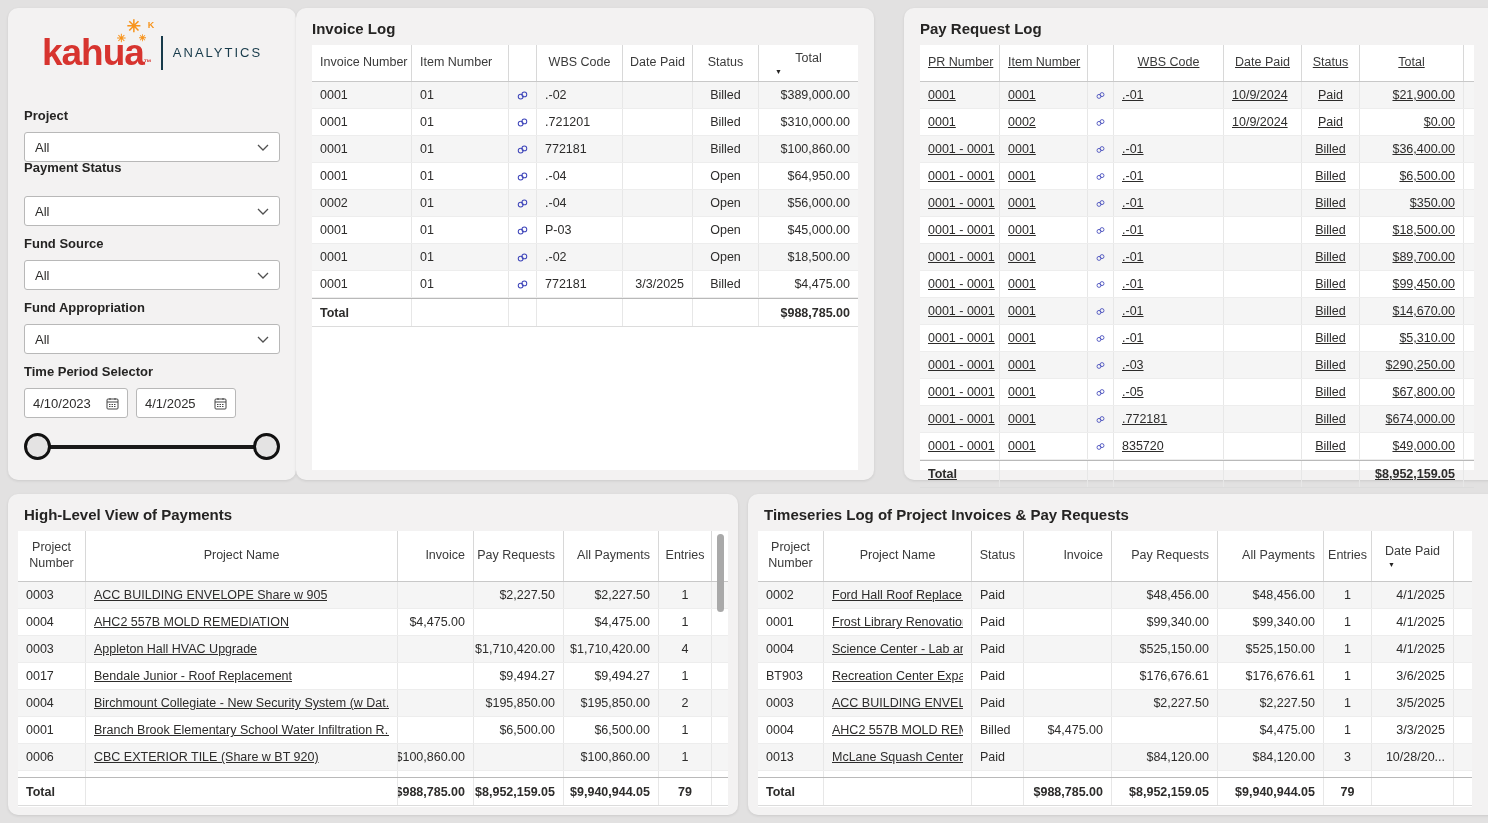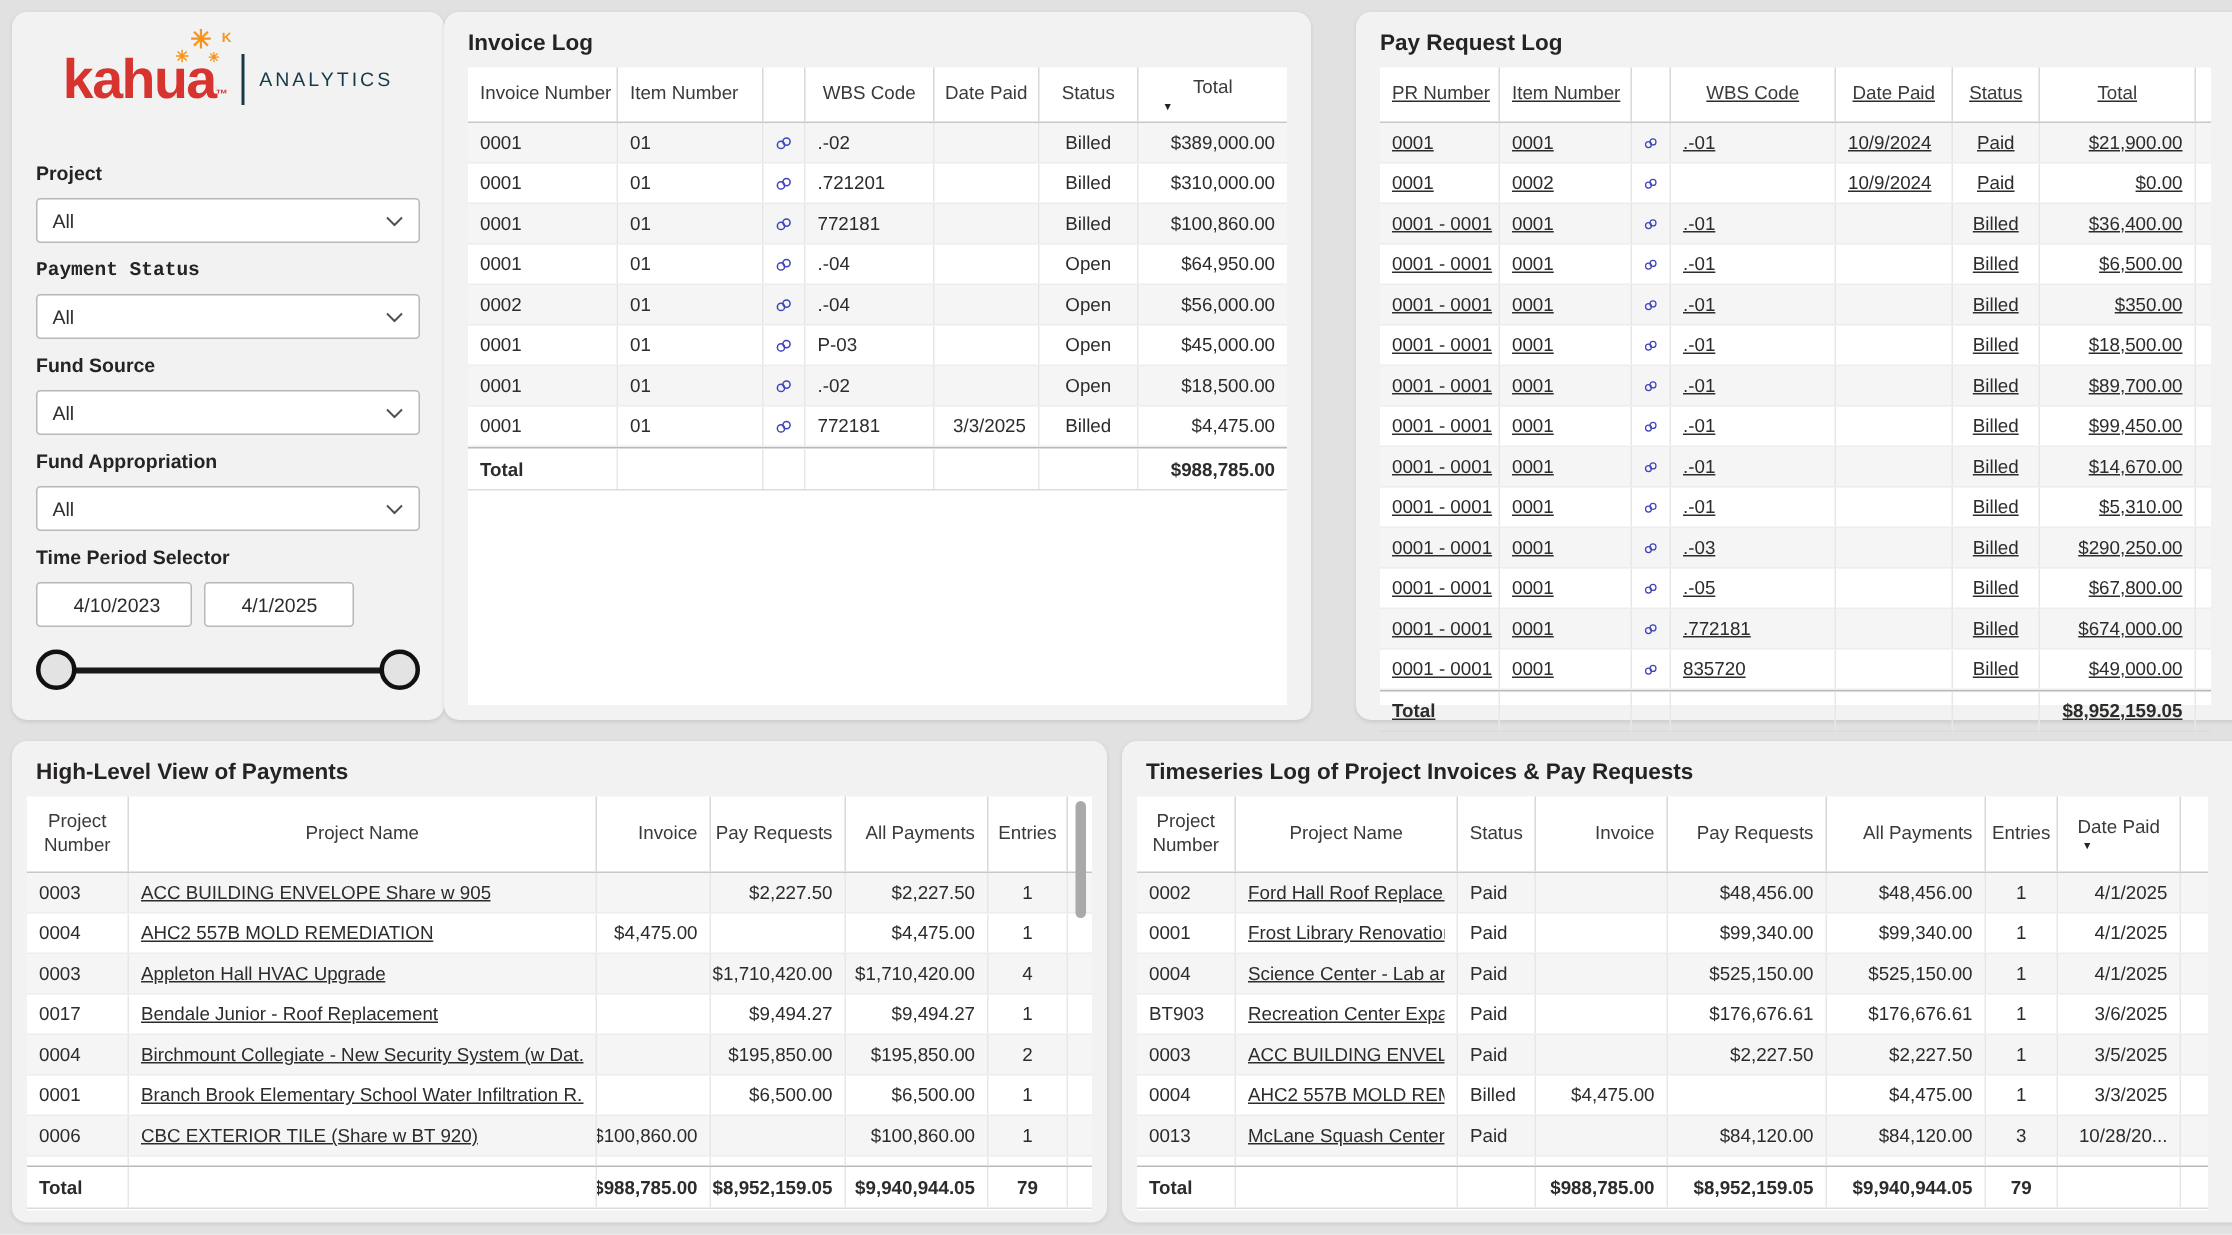--- a/index.html
+++ b/index.html
@@ -45,21 +45,21 @@
   .tm{font-size:8px;vertical-align:baseline;color:#d7342f;}
   .burst{position:absolute;top:-16px;right:-12px;width:46px;height:38px;color:#f7941d;}
   .burst span{position:absolute;line-height:1;}
   .divider{width:2px;height:34px;background:#173a4a;}
   .analytics{font-size:13px;letter-spacing:2px;color:#173a4a;font-weight:500;}
   .flabel{position:absolute;left:16px;font-size:13px;font-weight:600;color:#252423;}
   .dd{position:absolute;left:16px;width:256px;height:30px;background:#fff;border:1px solid #b8b8b8;border-radius:3px;
       display:flex;align-items:center;justify-content:space-between;padding:0 10px;box-sizing:border-box;
       font-size:13px;cursor:pointer;}
   .datebox{position:absolute;height:30px;background:#fff;border:1px solid #b8b8b8;border-radius:3px;
-      display:flex;align-items:center;justify-content:space-between;padding:0 24px;box-sizing:border-box;
+      display:flex;align-items:center;justify-content:space-between;padding:0 8px;box-sizing:border-box;
       font-size:13px;cursor:text;}
   .slider{position:absolute;left:16px;top:422px;width:256px;height:34px;}
   .slider .track{position:absolute;left:12px;right:12px;top:15px;height:4px;background:#1a1a1a;}
   .handle{position:absolute;top:3px;width:27px;height:27px;border-radius:50%;
       background:#e4e3e3;border:3px solid #111;box-sizing:border-box;cursor:grab;}
 </style>
 </head>
 <body>
 
 <div class="stage">
@@ -79,21 +79,21 @@
     </div>
 
     <div class="flabel" style="top:100px;">Project</div>
     <div class="dd" style="top:124px;">
       <span>All</span>
       <svg width="12" height="7" viewBox="0 0 12 7" fill="none" stroke="#505050" stroke-width="1.3">
           <path d="M1 1 L6 6 L11 1"></path>
         </svg>
     </div>
 
-    <div class="flabel" style="top:164px;font-family:Liberation Mono, monospace;">Payment Status</div>
+    <div class="flabel" style="top:152px;">Payment Status</div>
     <div class="dd" style="top:188px;">
       <span>All</span>
       <svg width="12" height="7" viewBox="0 0 12 7" fill="none" stroke="#505050" stroke-width="1.3">
           <path d="M1 1 L6 6 L11 1"></path>
         </svg>
     </div>
 
     <div class="flabel" style="top:228px;">Fund Source</div>
     <div class="dd" style="top:252px;">
       <span>All</span>

